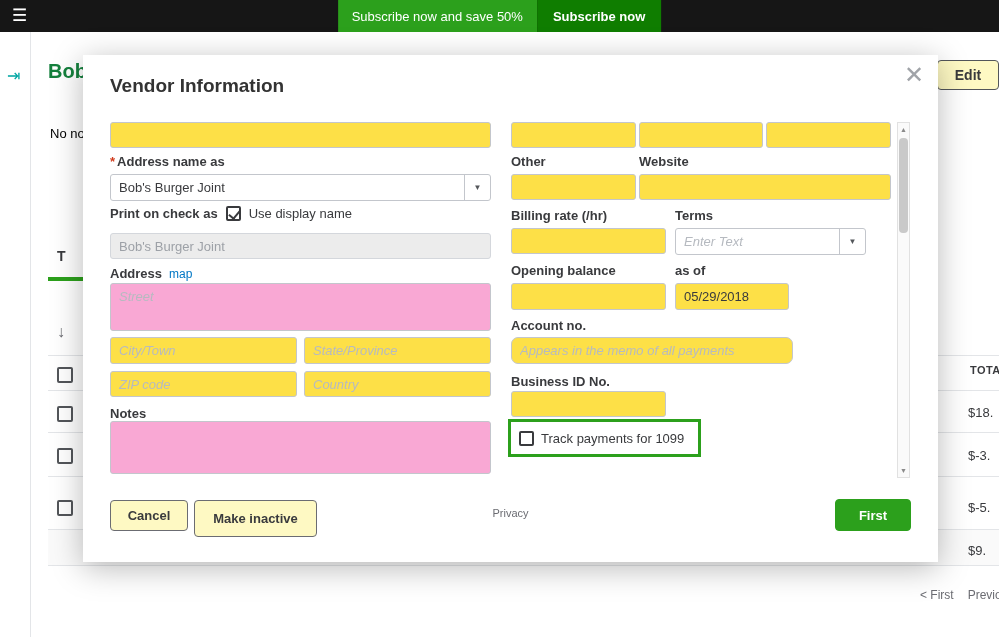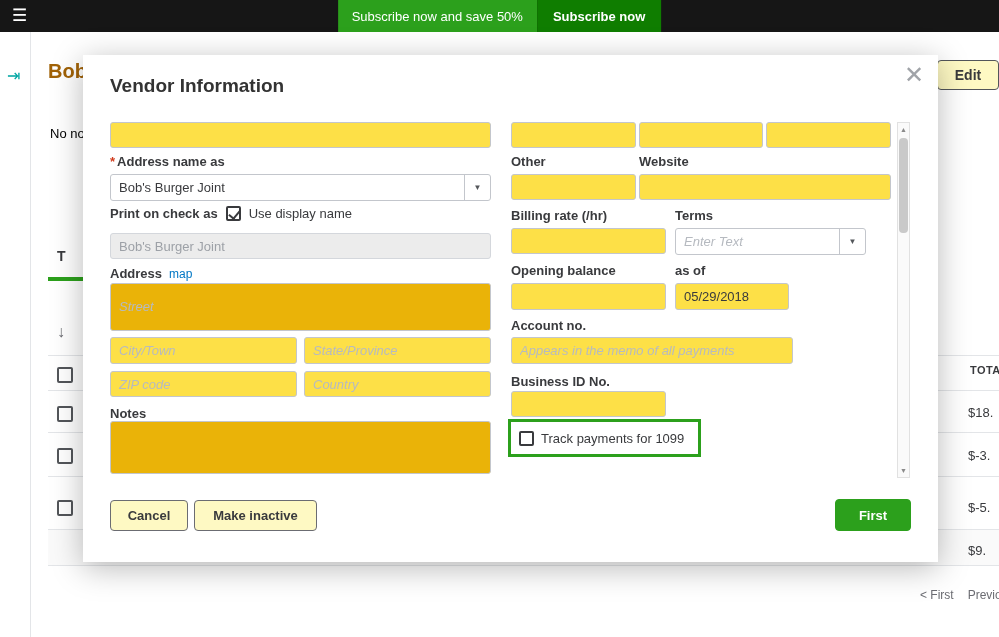--- a/index.html
+++ b/index.html
@@ -10,21 +10,21 @@
   .topbar { position:absolute; top:0; left:0; width:999px; height:32px; background:#161616; z-index:5; }
   .hamburger { position:absolute; left:12px; top:0; height:32px; line-height:32px; color:#fff; font-size:17px; cursor:pointer; }
   .banner { position:absolute; left:50%; transform:translateX(-50%); top:0; height:32px; display:flex; align-items:stretch; }
   .banner-text { background:#2ca01c; color:#fff; font-size:13px; display:flex; align-items:center; padding:0 14px; }
   .banner-btn { background:#0f7d00; color:#fff; font-size:13px; font-weight:700; display:flex; align-items:center; padding:4px 16px; border:none; cursor:pointer; font-family:inherit; }
 
   
   .page { position:absolute; top:32px; left:0; width:999px; height:605px; background:#fff; }
   .left-rail-line { position:absolute; left:30px; top:0; bottom:0; width:0; border-left:1px solid #e3e5e8; }
   .collapse-icon { position:absolute; left:7px; top:34px; color:#00a6a4; font-size:16px; cursor:pointer; }
-  .page-title { position:absolute; left:48px; top:28px; font-size:20px; font-weight:700; color:#a16207; }
+  .page-title { position:absolute; left:48px; top:28px; font-size:20px; font-weight:700; color:#15803d; }
   .edit-btn { position:absolute; left:937px; top:28px; width:62px; height:30px; background:#fef9c3; border:1px solid #53565a; border-radius:4px; font-size:14px; font-weight:700; color:#393a3d; font-family:inherit; cursor:pointer; }
   .note-fragment { position:absolute; left:50px; top:94px; font-size:13px; color:#000000; }
   .tab-fragment { position:absolute; left:57px; top:216px; font-size:14px; font-weight:700; color:#393a3d; }
   .tab-underline { position:absolute; left:48px; top:245px; width:40px; height:4px; background:#2ca01c; }
   .sort-icon { position:absolute; left:57px; top:291px; font-size:16px; color:#6b6c72; cursor:pointer; }
   .hline { position:absolute; left:48px; right:0; height:0; border-top:1px solid #e3e5e8; }
   .summary-row-bg { position:absolute; left:48px; right:0; top:497px; height:36px; background:#fafafa; }
   .bg-cb { position:absolute; left:57px; width:16px; height:16px; border:2px solid #53565a; border-radius:2px; background:#fff; cursor:pointer; }
   .total-header { position:absolute; left:970px; top:332px; font-size:11px; font-weight:700; color:#393a3d; letter-spacing:.4px; white-space:nowrap; }
   .row-val { position:absolute; left:968px; font-size:13px; color:#393a3d; white-space:nowrap; }
@@ -34,21 +34,21 @@
   
   .modal { position:absolute; left:83px; top:55px; width:855px; height:507px; background:#fff; z-index:10; box-shadow:0 6px 30px rgba(0,0,0,.28); }
   .modal-title { position:absolute; left:27px; top:20px; font-size:19px; font-weight:700; color:#333; }
   .modal-close { position:absolute; right:14px; top:6px; font-size:24px; color:#a0a3a8; cursor:pointer; line-height:1.2; }
 
   .lbl { position:absolute; font-size:13px; font-weight:700; color:#393a3d; white-space:nowrap; }
   .req { color:#d13c1e; margin-right:2px; font-weight:700; }
   .inp { position:absolute; height:26px; border:1px solid #c3c6cc; border-radius:3px; font-size:13px; color:#393a3d; padding:0 8px; background:#fde047; font-family:inherit; }
   .inp::placeholder, .ta::placeholder { color:#b6bac0; font-style:italic; opacity:1; }
   .inp:disabled { background:#ececec; color:#9da1a7; border-color:#d4d7dc; }
-  .ta { position:absolute; border:1px solid #c3c6cc; border-radius:3px; font-size:13px; color:#393a3d; padding:15px 8px; resize:none; font-family:inherit; background:#eab308; }
+  .ta { position:absolute; border:1px solid #c3c6cc; border-radius:3px; font-size:13px; color:#393a3d; padding:5px 8px; resize:none; font-family:inherit; background:#f9a8d4; }
   .select { position:absolute; height:27px; border:1px solid #c3c6cc; border-radius:3px; background:#fff; display:flex; align-items:center; cursor:pointer; }
   .select .val { flex:1; font-size:13px; color:#393a3d; padding:0 8px; white-space:nowrap; overflow:hidden; }
   .select .val.ph { color:#b6bac0; font-style:italic; }
   .select .arrow { width:26px; align-self:stretch; border-left:1px solid #c3c6cc; display:flex; align-items:center; justify-content:center; font-size:8px; color:#53565a; }
 
   .cb { display:inline-block; width:15px; height:15px; border:2px solid #393a3d; border-radius:2px; background:#fff; position:relative; cursor:pointer; flex:none; }
   .cb.checked::after { content:""; position:absolute; left:3px; top:0px; width:5px; height:9px; border:solid #393a3d; border-width:0 2px 2px 0; transform:rotate(40deg); }
 
   .check-row { position:absolute; display:flex; align-items:center; gap:8px; }
   .check-row .bold { font-size:13px; font-weight:700; color:#393a3d; }
@@ -161,37 +161,38 @@
     <input class="inp" style="left: 221px; top: 282px; width: 187px; height: 27px;" placeholder="State/Province">
     <input class="inp" style="left: 27px; top: 316px; width: 187px;" placeholder="ZIP code">
     <input class="inp" style="left: 221px; top: 316px; width: 187px;" placeholder="Country">
 
     <span class="lbl" style="left:428px; top:208px;">Opening balance</span>
     <span class="lbl" style="left:592px; top:208px;">as of</span>
     <input class="inp" style="left: 428px; top: 228px; width: 155px; height: 27px;">
     <input class="inp" style="left: 592px; top: 228px; width: 114px; height: 27px;" value="05/29/2018">
 
     <span class="lbl" style="left:428px; top:263px;">Account no.</span>
-    <input class="inp" style="left: 428px; top: 282px; width: 282px; height: 27px;" placeholder="Appears in the memo of all payments">
+    <input class="inp" style="left: 428px; top: 282px; width: 282px; height: 27px; border-radius: 7px;" placeholder="Appears in the memo of all payments">
 
     <span class="lbl" style="left:428px; top:319px;">Business ID No.</span>
     <input class="inp" style="left: 428px; top: 336px; width: 155px;">
 
     <span class="lbl" style="left:27px; top:351px;">Notes</span>
     <textarea class="ta" style="left: 27px; top: 366px; width: 381px; height: 53px;"></textarea>
 
     <div class="hl-1099">
       <span class="cb"></span>
       <span class="txt">Track payments for 1099</span>
     </div>
 
     <div class="sbar">
       <span class="sarrow up">▲</span>
       <span class="thumb"></span>
       <span class="sarrow down">▼</span>
     </div>
 
     <button class="btn ghost" style="left:27px; top:445px; width:78px; height:31px;">Cancel</button>
-    <button class="btn ghost" style="left:111px; top:445px; width:123px; height:31px;">Make inactive</button>
+    <button class="btn ghost" style="left:111px; top:445px; width:123px; height:37px;">Make inactive</button>
+    <span class="privacy">Privacy</span>
     <button class="btn primary" style="left:752px; top:444px; width:76px; height:32px;">First</button>
   </section>
 
 </div>
 
 </body></html>

